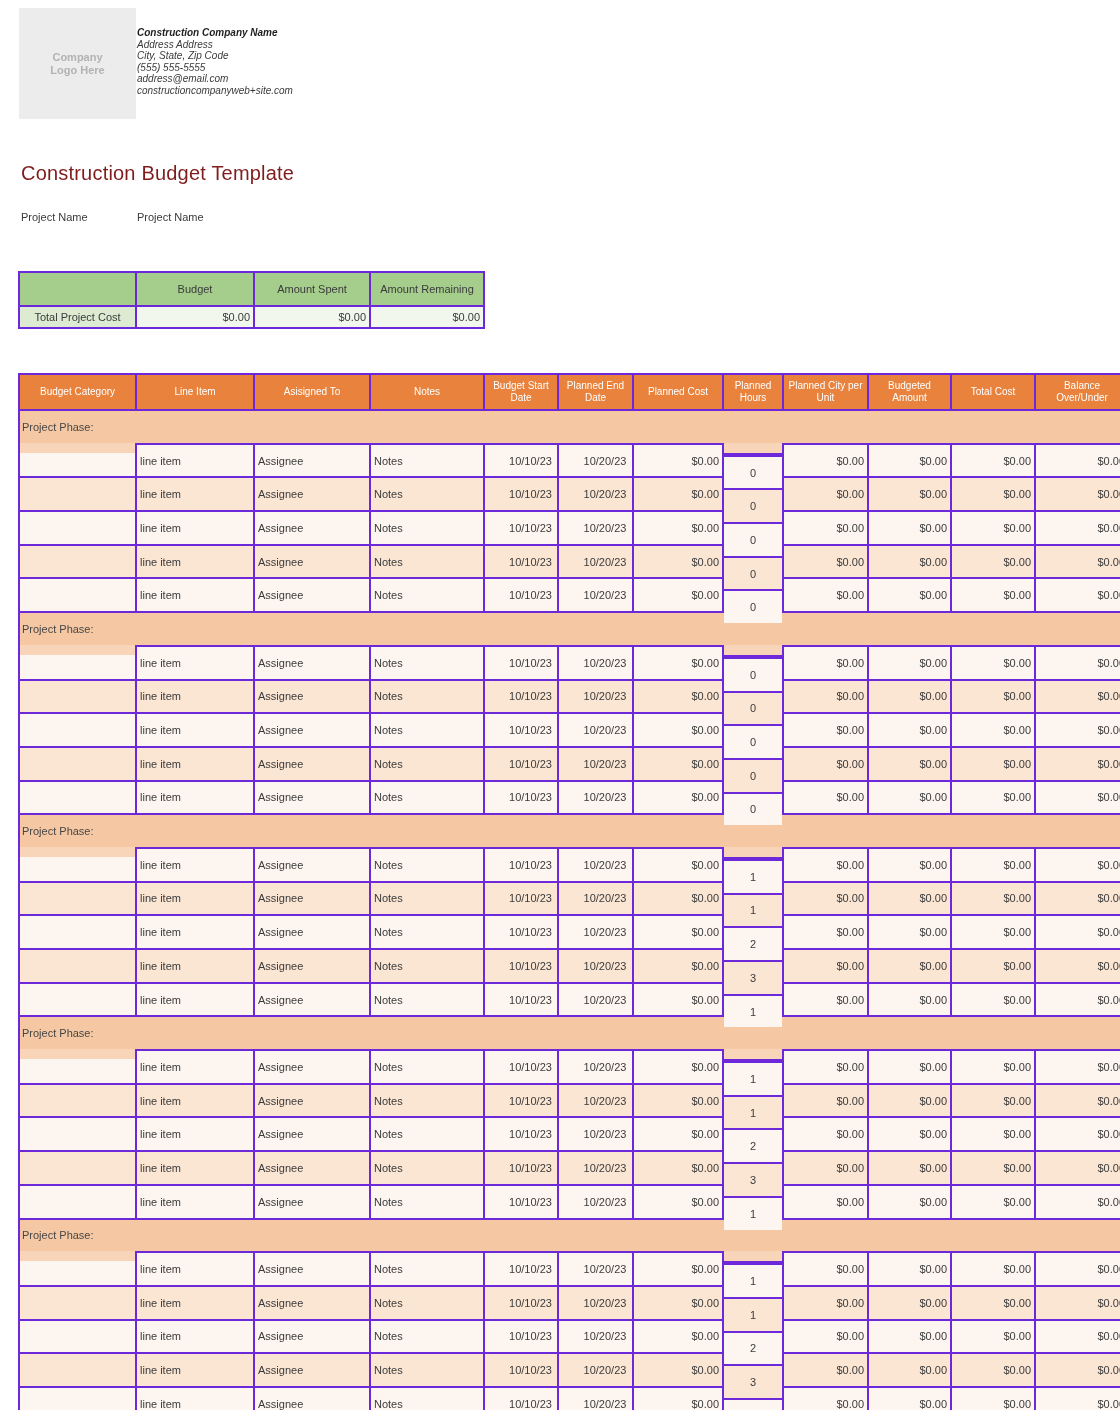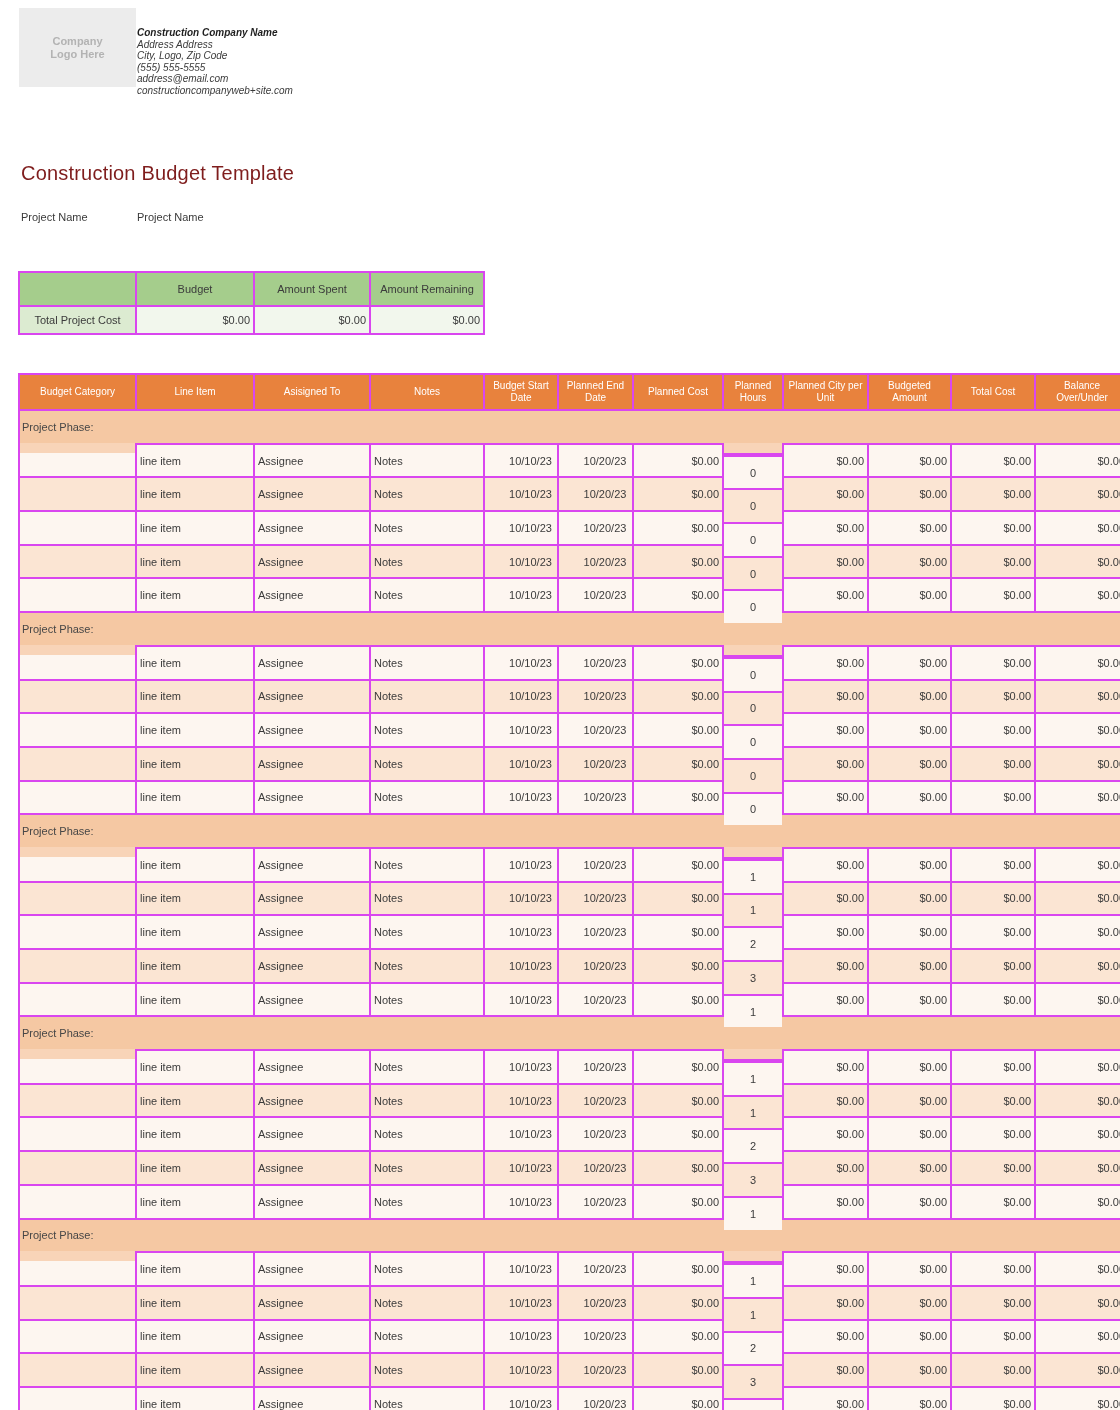--- a/index.html
+++ b/index.html
@@ -6,45 +6,45 @@
   html,body { background:#ffffff; }
   body {
     width:1120px; height:1410px; overflow:hidden; position:relative;
     font-family:"Liberation Sans","DejaVu Sans",sans-serif;
     color:#3b3b3b;
   }
   .page { position:relative; width:1120px; height:1410px; }
 
   
   .logo-box {
-    position:absolute; left:19px; top:8px; width:117px; height:79px;
+    position:absolute; left:19px; top:8px; width:117px; height:111px;
     background:#ececec; display:flex; align-items:center; justify-content:center;
     text-align:center; color:#b3b3b3; font-weight:bold; font-size:11px; line-height:13px;
     white-space:pre-line;
   }
   .company-info { position:absolute; left:137px; top:27px; font-size:10px; line-height:11.6px; color:#3a3a3a;font-style:italic; }
   .company-info .company-name { font-weight:bold; color:#1f1f1f; }
 
   .page-title { position:absolute; left:21px; top:162px; font-size:20px; color:#7f1d1d; letter-spacing:0.2px; }
 
   .project-row { position:absolute; left:0; top:211px; font-size:11px; color:#3a3a3a; }
   .project-row .lbl { position:absolute; left:21px; top:0; white-space:nowrap; }
   .project-row .val { position:absolute; left:137px; top:0; white-space:nowrap; }
 
   
-  table { border-collapse:separate; border-spacing:2px; table-layout:fixed; background:#d946ef; }
+  table { border-collapse:separate; border-spacing:2px; table-layout:fixed; background:#6d28d9; }
   td, th { vertical-align:middle; overflow:visible; }
 
   
   .summary { position:absolute; left:18px; top:271px; width:465px; }
   .summary th {
     background:#a5cd8c; height:31.7px; font-weight:normal; font-size:11px;
     color:#3b3b3b; text-align:center; padding:0 2px;
   }
-  .summary td { height:26px; font-size:11px;margin-top:36px; }
+  .summary td { height:20px; font-size:11px;margin-top:36px; }
   .summary td.label { background:#dcebd1; text-align:center; }
   .summary td.money { background:#f2f7ed; text-align:right; padding-right:3px; }
 
   
   .budget { position:absolute; left:18px; top:373px; width:1112px; }
   .budget th {
     background:#e8823d; color:#ffffff; font-weight:normal; font-size:10px;
     line-height:12px; height:34px; text-align:center; padding:0 2px;
   }
   .budget td { height:31.7px; font-size:11px; padding:0 3px; }
@@ -81,21 +81,21 @@
 <div class="page">
 
   <div class="logo-box">
     <span>Company
 Logo Here</span>
   </div>
 
   <div class="company-info">
     <div class="company-name">Construction Company Name</div>
     <div>Address Address</div>
-    <div>City, Logo, Zip Code</div>
+    <div>City, State, Zip Code</div>
     <div>(555) 555-5555</div>
     <div>address@email.com</div>
     <div>constructioncompanyweb+site.com</div>
   </div>
 
   <div class="page-title">Construction Budget Template</div>
 
   <div class="project-row">
     <span class="lbl">Project Name</span>
     <span class="val">Project Name</span>

